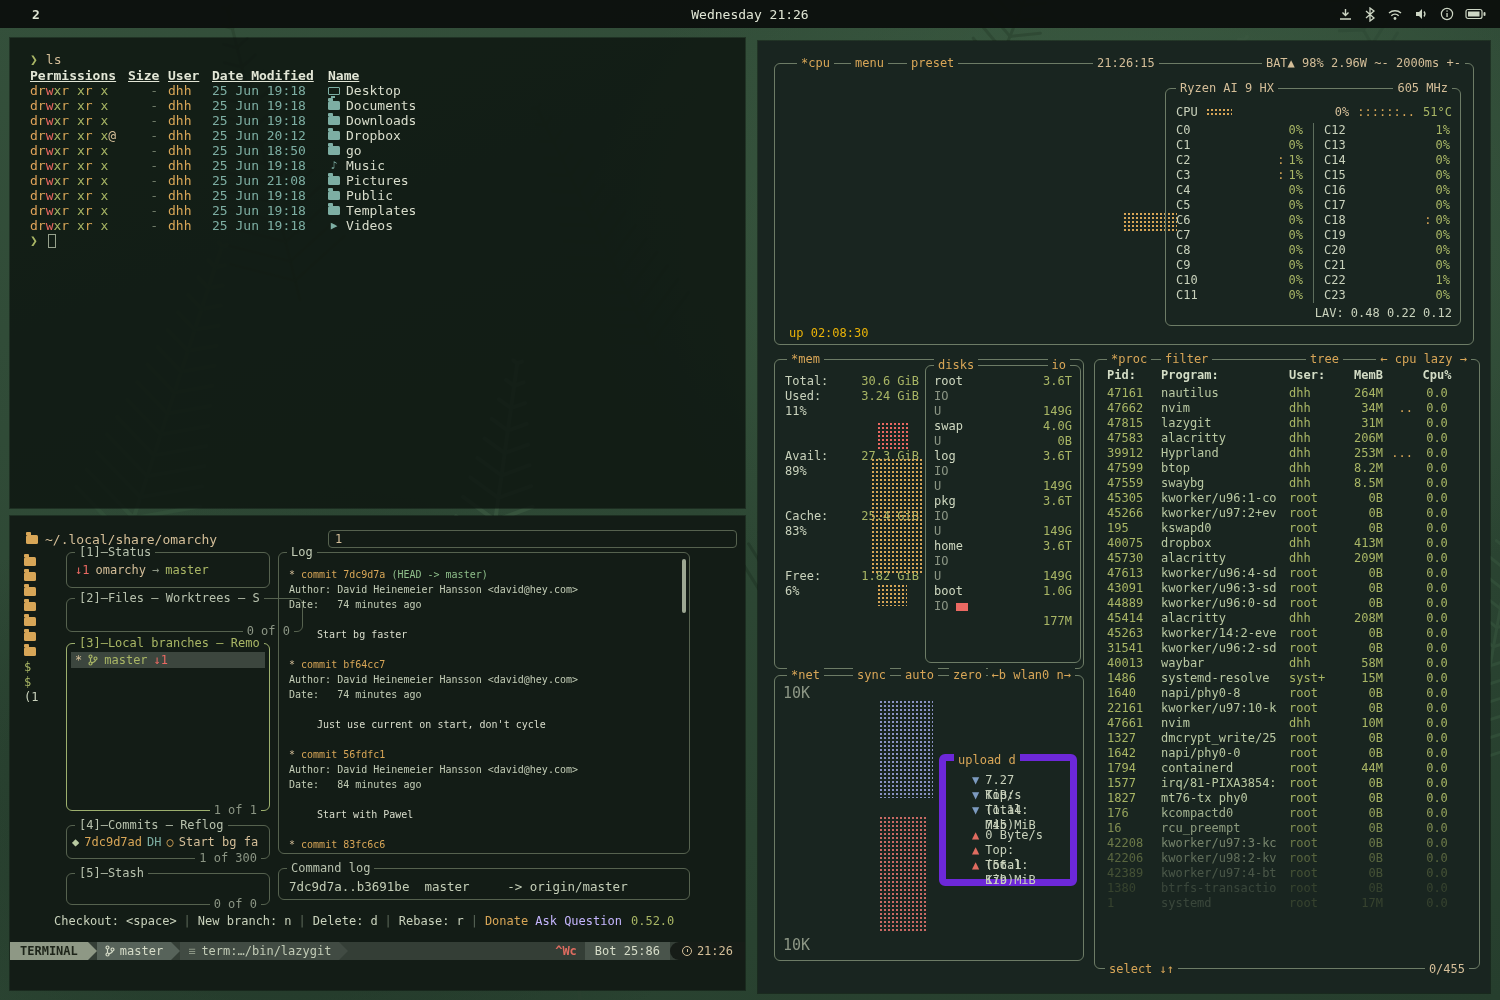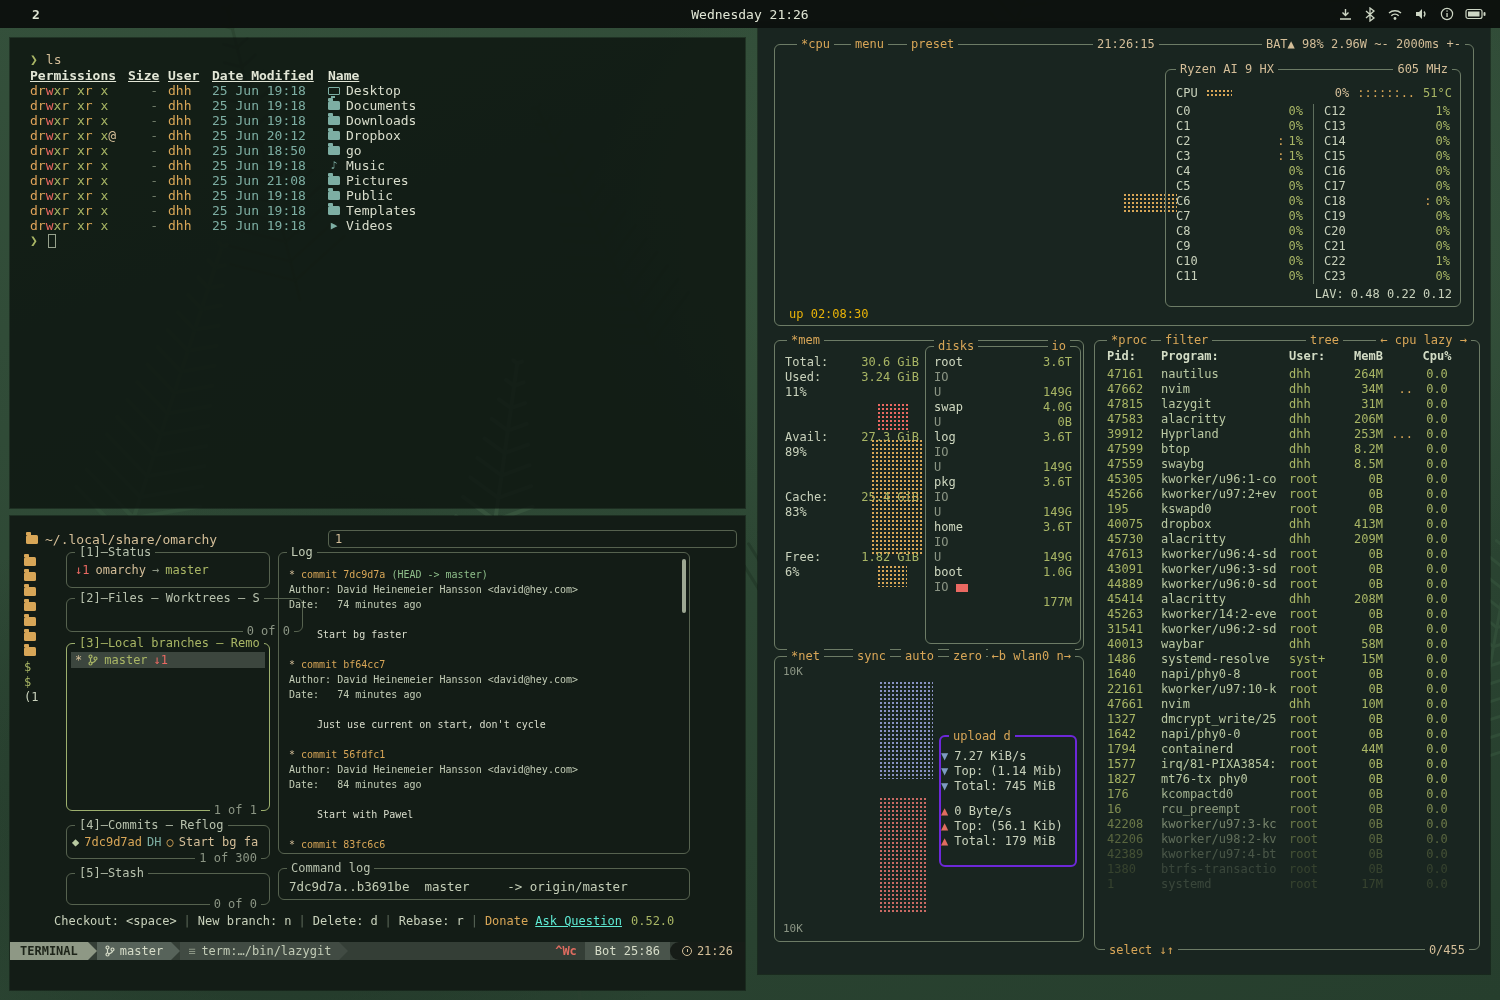--- a/index.html
+++ b/index.html
@@ -13,21 +13,21 @@
 
 #topbar{position:absolute;left:0;top:0;right:0;height:28px;background:rgba(12,17,13,.97);display:flex;align-items:center;z-index:6;color:#cdd6c4}
 #ws{margin-left:32px;font-weight:bold;color:#e0e5d4}
 #clock{position:absolute;left:50%;transform:translateX(-50%);color:#e0e5d4}
 #tray{margin-left:auto;margin-right:14px;display:flex;align-items:center;gap:11px}
 #tray svg{display:block}
 
 .win{position:absolute;z-index:3;box-shadow:0 0 0 1px rgba(0,0,0,.35)}
 #win-ls{left:10px;top:38px;width:735px;height:470px;background:rgba(12,20,15,.82);padding:14px 0 0 20px}
 #win-lg{left:10px;top:516px;width:735px;height:474px;background:#131c16}
-#win-btop{left:758px;top:22px;width:732px;height:952px;background:#192520}
+#win-btop{left:758px;top:41px;width:732px;height:952px;background:#192520}
 
 .ls-line{height:16px;line-height:16px;display:flex;align-items:center;gap:8px}
 .prompt{color:#a9b665}
 .cmd{color:#d4be98}
 .ls-grid{display:grid;grid-template-columns:88px 30px 34px 106px auto;column-gap:10px;height:15px;line-height:15px}
 .ls-head span{color:#e2e6d6;font-weight:bold;text-decoration:underline}
 .size{color:#6f7a68;text-align:right}
 .user{color:#d8a657}
 .date{color:#7daea3}
 .cell-name{display:flex;align-items:center;gap:6px;color:#d9ddcc}
@@ -59,21 +59,21 @@
 .lg-row{position:absolute;left:8px;top:10px;display:flex;gap:6px;font-size:12px;white-space:nowrap}
 .lg-sel{position:absolute;left:4px;right:4px;top:8px;height:16px;background:#3c463e;display:flex;gap:6px;align-items:center;padding:0 4px;font-size:12px}
 #lg-log-lines{position:absolute;left:10px;top:14px;right:10px}
 .lg-line{height:15px;line-height:15px;font-size:10px;white-space:pre;overflow:hidden}
 .s-yel{color:#d8a657}.s-teal{color:#8fbf8b}.s-fg{color:#d9ddcc}.s-fg2{color:#c3cdb6}.s-star{color:#d4be98}
 .ind{padding-left:28px}
 #lg-scrollbar{position:absolute;right:3px;top:6px;width:4px;height:54px;background:#b5c0a8;border-radius:2px;opacity:.85}
 #lg-cmd-entry{position:absolute;left:10px;top:10px;font-size:12.5px;color:#c3cdb6;white-space:pre}
 #lg-keybar{position:absolute;left:44px;top:398px;right:30px;display:flex;gap:7px;align-items:center;font-size:12px;white-space:nowrap}
 .kb-l{color:#c9d2bc}.kb-k{color:#c9d2bc}.kb-sep{color:#5c695a}
-.kb-donate{color:#d8a657}.kb-ask{color:#5eead4;text-decoration:underline}.kb-ver{color:#a9b665;margin-left:2px}
+.kb-donate{color:#d8a657}.kb-ask{color:#c4b5fd;}.kb-ver{color:#a9b665;margin-left:2px}
 #lg-statusline{position:absolute;left:0;right:0;top:426px;height:18px;background:#343e36;display:flex;align-items:flex-end;font-size:12px;line-height:18px}
 .sl-mode{background:#8e9885;color:#1d2419;font-weight:bold;padding:0 10px}
 .tri{width:0;align-self:stretch;border-top:9px solid transparent;border-bottom:9px solid transparent}
 .tri1{border-left:9px solid #8e9885}
 .tri2{border-left:9px solid #57635a}
 .tri3{border-left:9px solid #414b43}
 .sl-branch{background:#57635a;color:#d6dcc8;padding:0 8px;display:flex;align-items:center;gap:5px}
 .sl-file{background:#414b43;color:#c2cbb6;padding:0 8px;display:flex;align-items:center;gap:6px}
 .sl-eq{color:#8b9584}
 .sl-flex{flex:1}
@@ -102,22 +102,22 @@
 #cpu-lav{position:absolute;right:8px;bottom:5px;font-size:12px;color:#c9d2bc}
 #btop-uptime{position:absolute;left:14px;bottom:4px;color:#eab308;font-size:12px}
 .dots{position:absolute;background-image:radial-gradient(circle,currentColor 1.1px,transparent 1.3px);background-size:4px 4px}
 #mem-stats{position:absolute;left:10px;top:14px;width:134px}
 .mstat{display:flex;justify-content:space-between;height:15px;font-size:12px}
 .mpct{height:15px;font-size:12px;color:#c9d2bc;margin-bottom:30px}
 #disks-box{position:absolute;left:150px;top:5px;width:156px;height:298px;border:1px solid #6d7c66;border-radius:6px;padding-top:8px}
 .disk-line{display:flex;align-items:center;justify-content:space-between;padding:0 8px;height:15px;line-height:15px;font-size:12px}
 .dk-name{color:#cfd8c0}.dk-size{color:#a9b665}.dk-io{color:#8b9584}.dk-used{color:#a9b665}
 .dk-alert{width:12px;height:8px;background:#ea6962;margin-right:auto;margin-left:8px}
-.net-scale{position:absolute;left:8px;color:#8b9584;font-size:11px}
-#net-info{position:absolute;left:164px;top:78px;width:138px;height:132px;border:2px solid #6d28d9;border-radius:6px;padding:12px 0 0}
+.net-scale{position:absolute;left:8px;color:#8b9584;font-size:15px}
+#net-info{position:absolute;left:164px;top:78px;width:138px;height:132px;border:7px solid #6d28d9;border-radius:6px;padding:12px 26px 0}
 .net-line{display:flex;gap:6px;height:15px;line-height:15px;font-size:12px;color:#c9d2bc}
 .arr-d{color:#7d9bc0}.arr-u{color:#e06c60}
 .up1{margin-top:10px}
 .prow{display:grid;grid-template-columns:50px 124px 46px 44px 26px 40px;column-gap:4px;height:15px;line-height:15px;padding:0 8px;font-size:12px}
 .c-pid{text-align:left;color:#a9b665}
 .c-prog{color:#b9c8a2;overflow:hidden}
 .c-user{color:#a9b665}
 .c-mem{text-align:right;color:#a9b665}
 .c-spark{color:#d8a657;text-align:right}
 .c-cpu{text-align:center;color:#a9b665}

